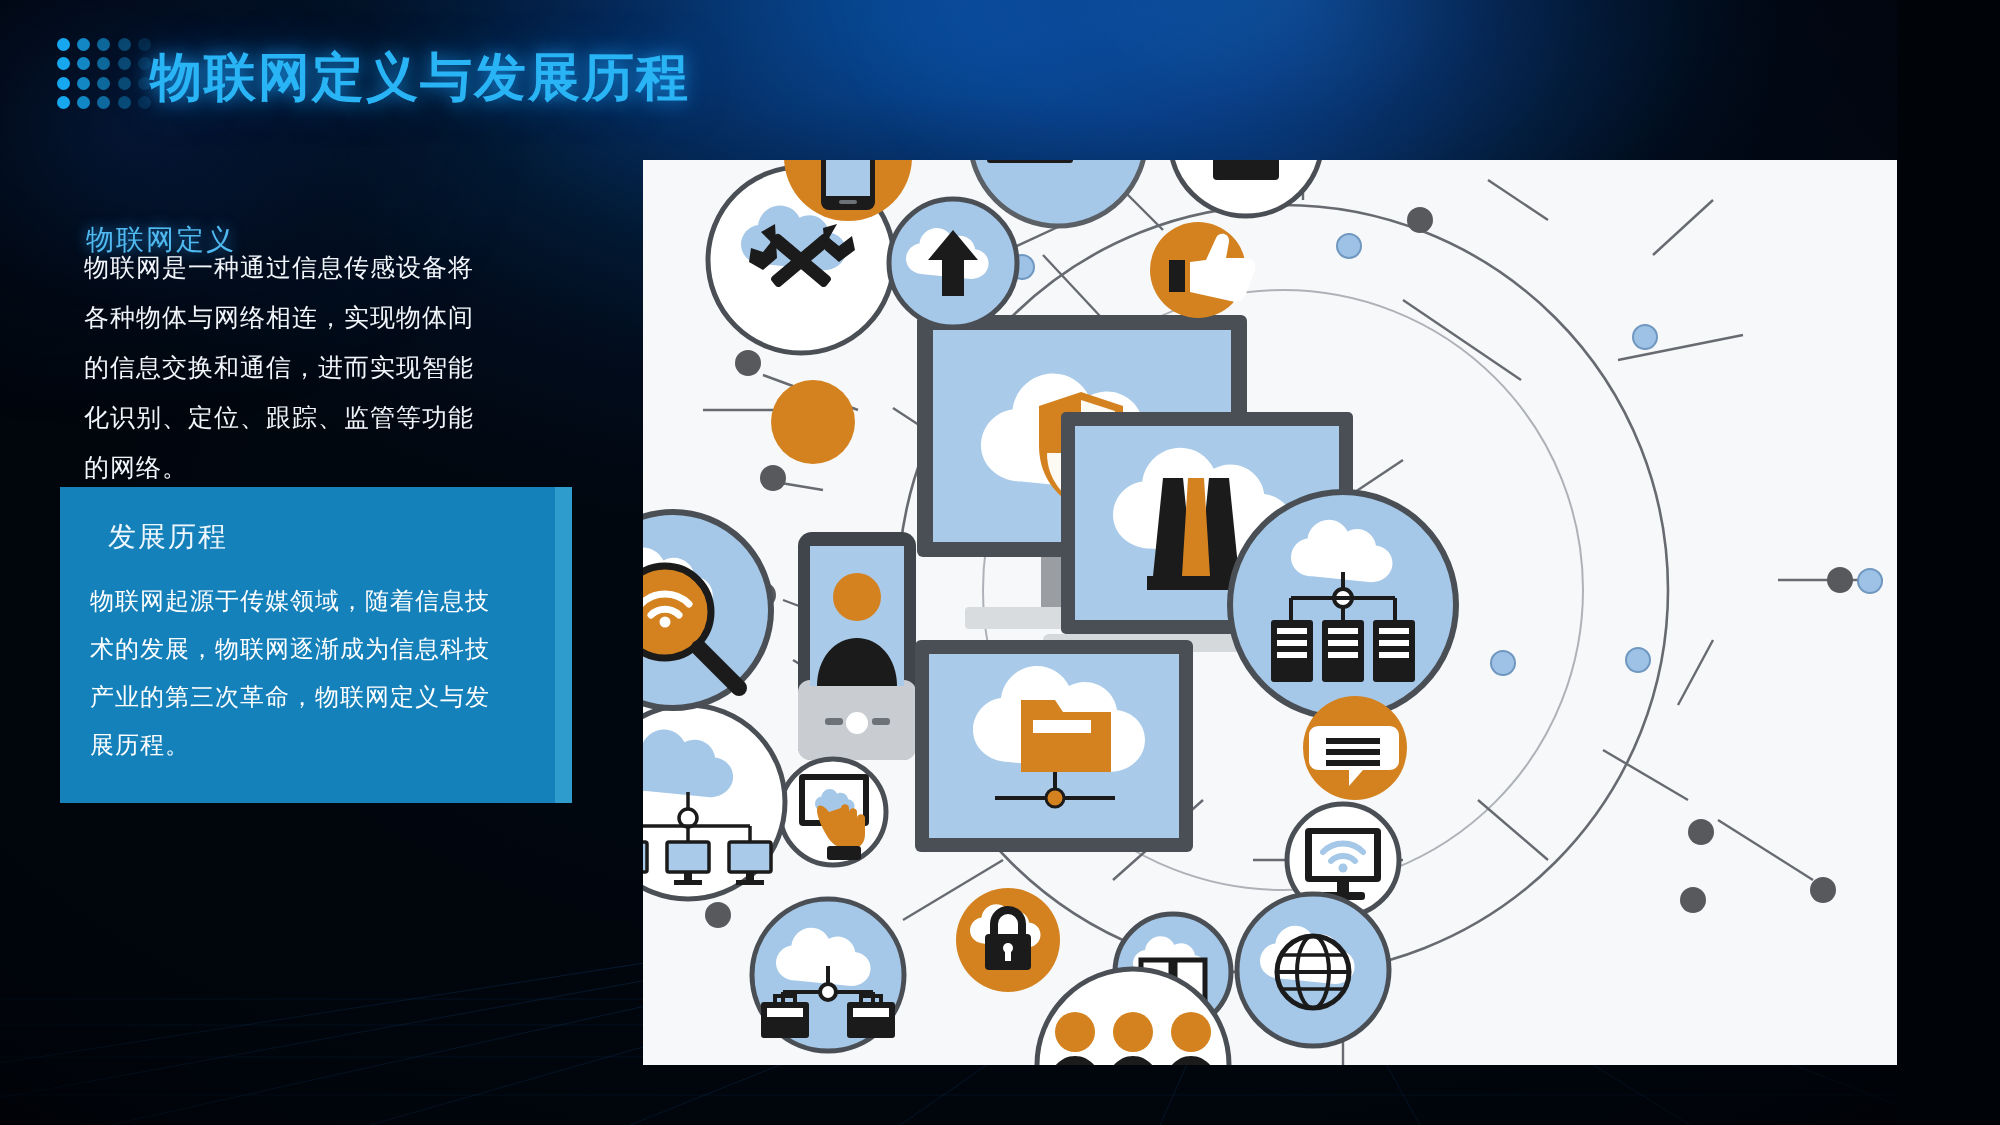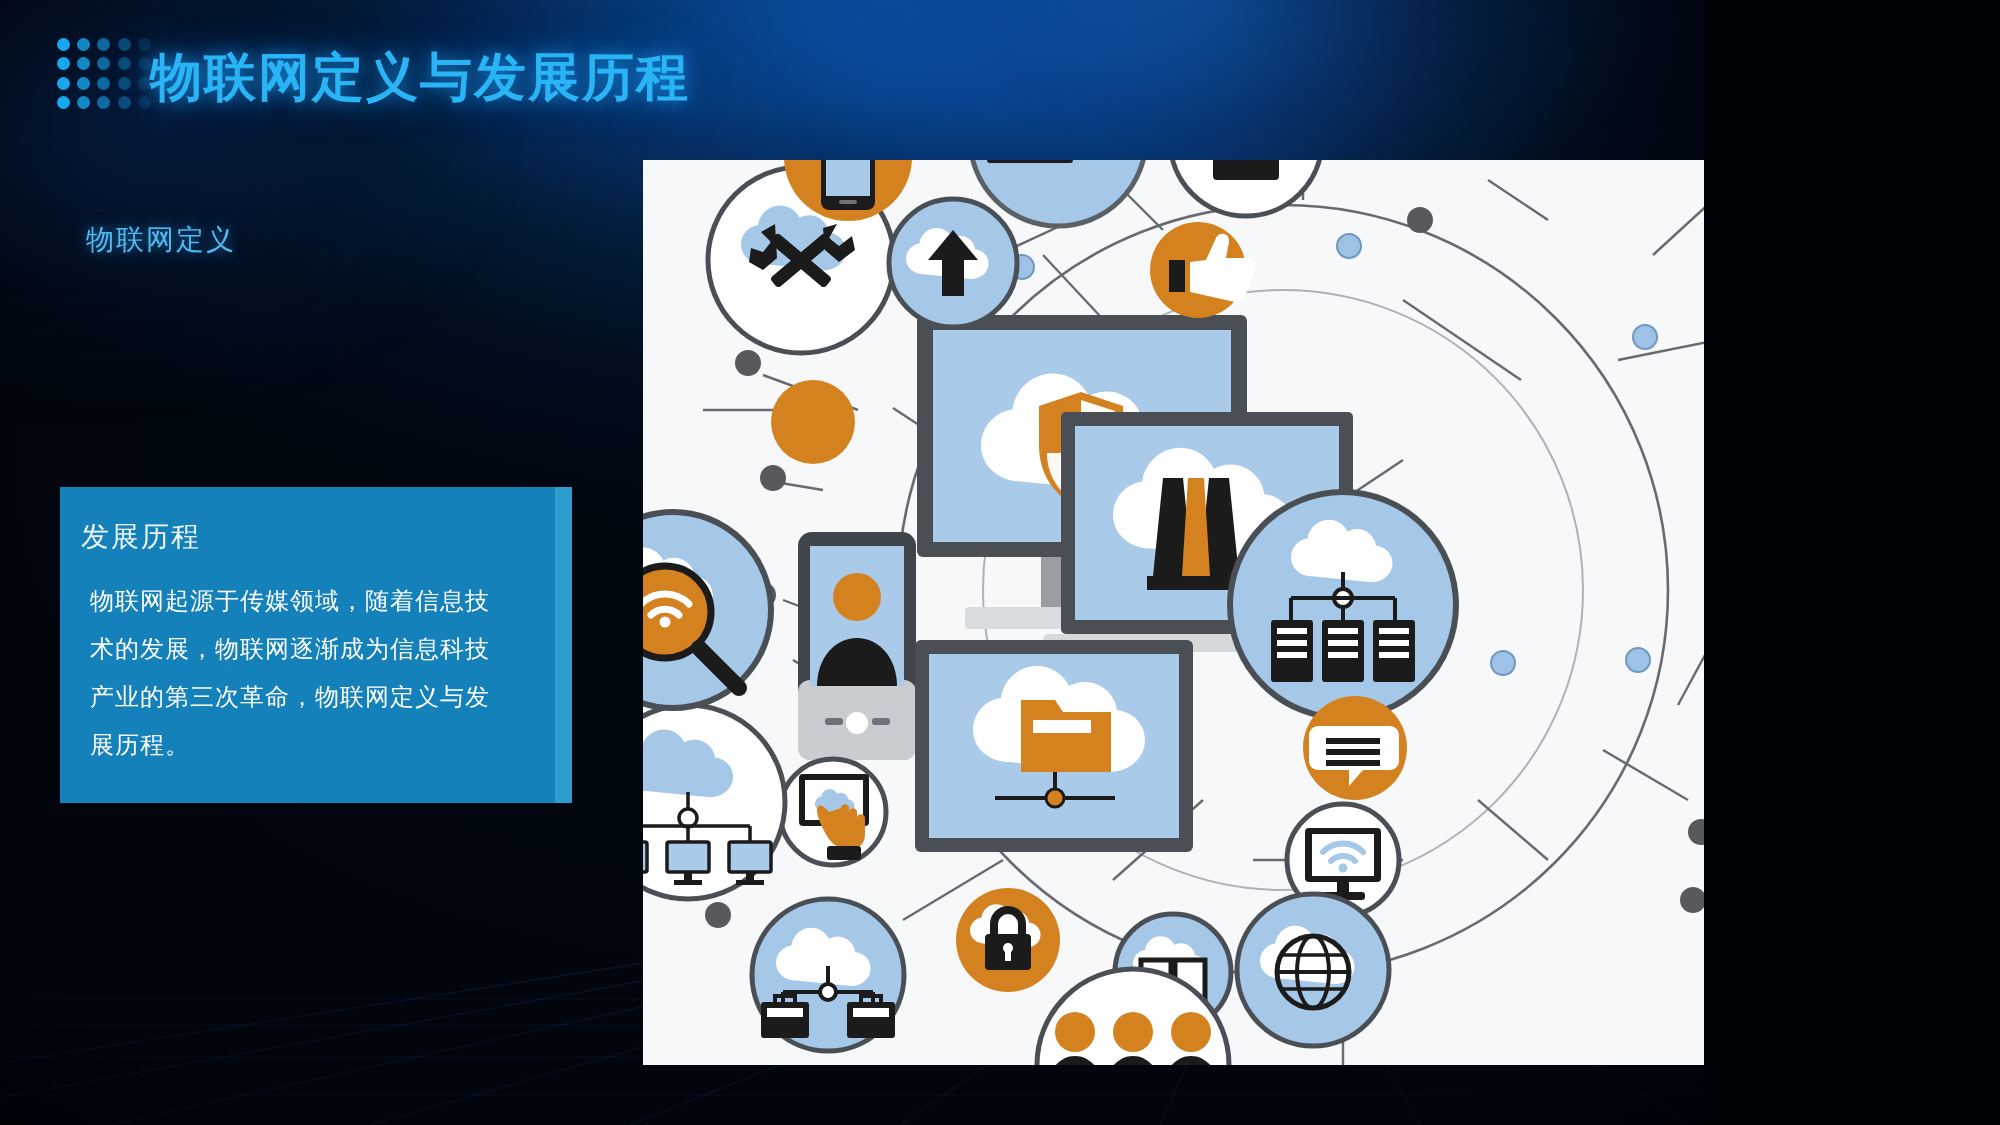--- a/index.html
+++ b/index.html
@@ -3,21 +3,21 @@
 <meta charset="utf-8">
 <style>
   * { margin:0; padding:0; box-sizing:border-box; }
   html,body { width:2000px; height:1125px; overflow:hidden; }
   body{
     font-family:"Liberation Serif", serif;
     background:#000308;
   }
   #slide{
     position:relative;
-    width:1704px; height:1125px;
+    width:1897px; height:1125px;
     overflow:hidden;
     background:#6d28d9;
   }
   
   .bg-base{
     position:absolute; inset:0;
     background:
       radial-gradient(ellipse 1100px 620px at 52% -6%, #0b63c8 0%, #084ea0 18%, #052f66 38%, #021933 58%, #020c1c 76%, #01070f 100%),
       linear-gradient(180deg,#01060e 0%, #020c1a 40%, #01070f 100%);
   }
@@ -97,21 +97,21 @@
     position:absolute;
     left:60px; top:487px;
     width:512px; height:316px;
     background:#1581bb;
   }
   .blue-box .edge{
     position:absolute; right:0; top:0; bottom:0; width:17px;
     background:#2e9ccd;
   }
   #hist-head{
-    position:absolute; left:21px; top:31px;
+    position:absolute; left:48px; top:31px;
     font-size:28px; line-height:38px;
     font-family:"DejaVu Serif", serif;
     color:#eef7fd;
     letter-spacing:2px;
   }
   #hist-body{
     position:absolute; left:30px; top:90px; width:400px;
     font-size:24px; line-height:48px;
     font-family:"DejaVu Serif", serif;
     color:#ffffff;
@@ -183,20 +183,21 @@
       <i style="background: rgb(23, 167, 239); opacity: 0.79;"></i>
       <i style="background: rgb(23, 167, 239); opacity: 0.58;"></i>
       <i style="background: rgb(23, 167, 239); opacity: 0.37;"></i>
       <i style="background: rgb(23, 167, 239); opacity: 0.16;"></i>
     </div>
 
   <div class="title">物联网定义与发展历程</div>
 
   <div class="sec-head" id="def-head">物联网定义</div>
 
+  <div class="body-text" id="def-body">物联网是一种通过信息传感设备将各种物体与网络相连，实现物体间的信息交换和通信，进而实现智能化识别、定位、跟踪、监管等功能的网络。</div>
 
   <div class="blue-box">
     <div id="hist-head">发展历程</div>
     <div id="hist-body">物联网起源于传媒领域，随着信息技术的发展，物联网逐渐成为信息科技产业的第三次革命，物联网定义与发展历程。</div>
     <div class="edge"></div>
   </div>
 
   <div class="panel">
     <svg width="1284" height="905" viewBox="0 0 1284 905">
 

